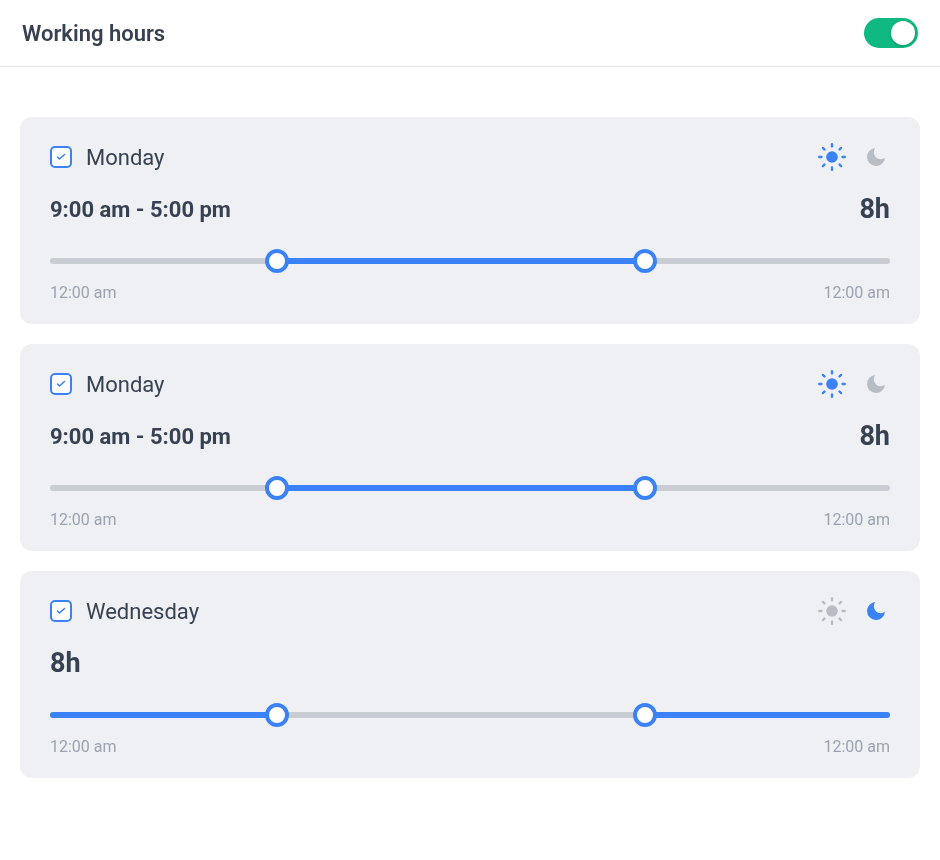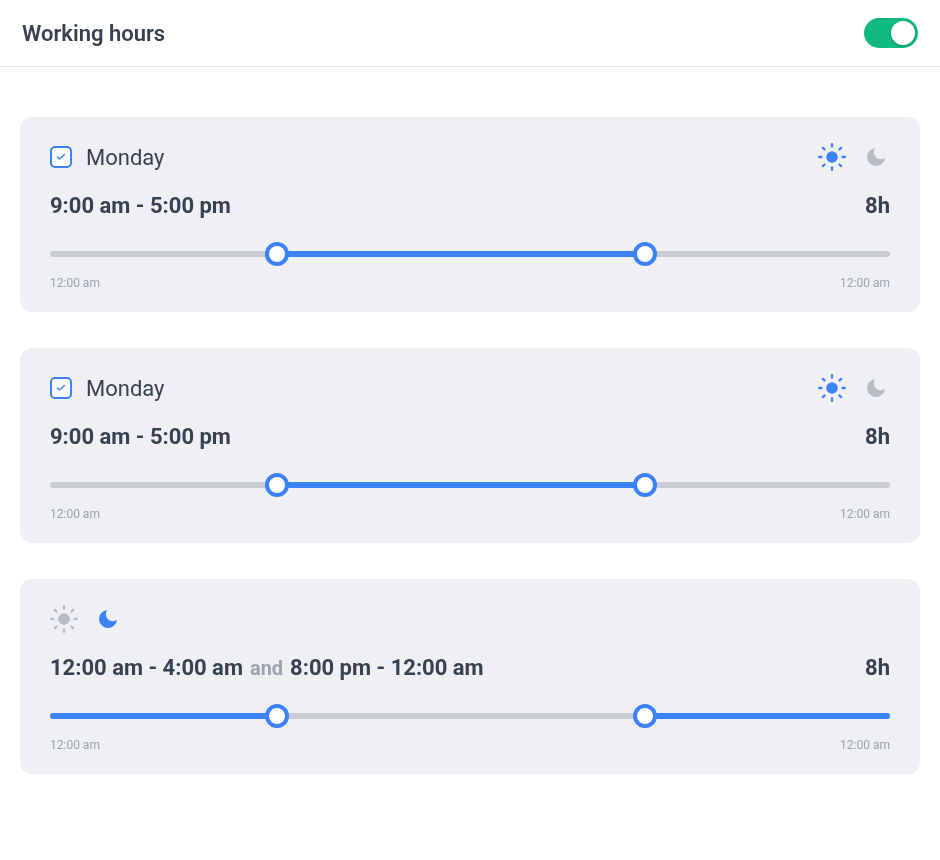--- a/index.html
+++ b/index.html
@@ -38,21 +38,21 @@
       background: #fff;
       border-radius: 50%;
       top: 3px;
       right: 3px;
       box-shadow: 0 1px 3px rgba(0,0,0,0.2);
     }
     .days {
       padding: 50px 20px 0 20px;
       display: flex;
       flex-direction: column;
-      gap: 36px;
+      gap: 20px;
     }
     .day-card {
       background: #eef0f4;
       border-radius: 12px;
       padding: 26px 30px 22px 30px;
     }
     .day-header {
       display: flex;
       align-items: center;
       justify-content: space-between;
@@ -99,21 +99,21 @@
     .time-range {
       font-size: 22px;
       color: #374151;
     }
     .and-text {
       color: #9ca3af;
       font-size: 20px;
       margin: 0 2px;
     }
     .duration {
-      font-size: 22px;
+      font-size: 27px;
       color: #374151;
     }
     .slider {
       position: relative;
       height: 24px;
       margin-bottom: 10px;
     }
     .track {
       position: absolute;
       top: 50%;
@@ -138,21 +138,21 @@
       height: 24px;
       background: #fff;
       border: 4px solid #3b82f6;
       border-radius: 50%;
       transform: translate(-50%, -50%);
       cursor: grab;
     }
     .scale-labels {
       display: flex;
       justify-content: space-between;
-      font-size: 12px;
+      font-size: 16px;
       color: #9ca3af;
       margin-top: 4px;
     }
   </style>
 </head>
 <body>
 
 <div class="header">
   <h1>Working hours</h1>
   <div class="toggle"></div>
@@ -250,20 +250,28 @@
         <div class="handle" style="left: 27%;"></div>
         <div class="handle" style="left: 70.8%;"></div>
       </div>
       <div class="scale-labels">
         <span>12:00 am</span>
         <span>12:00 am</span>
       </div>
     </div>
     <div class="day-card">
       <div class="day-header">
+        <div class="day-left">
+          <div class="checkbox">
+            <svg viewBox="0 0 24 24">
+              <path d="M5 12l4 4L19 7" stroke="#3b82f6" stroke-width="3" fill="none" stroke-linecap="round" stroke-linejoin="round"></path>
+            </svg>
+          </div>
+          <span class="day-name">Wednesday</span>
+        </div>
         <div class="icons">
           <div class="icon-wrap">
             <svg viewBox="0 0 24 24" width="28" height="28">
     <circle cx="12" cy="12" r="5" fill="#b8bcc4"></circle>
     <g stroke="#b8bcc4" stroke-width="2" stroke-linecap="round">
       <line x1="12" y1="1" x2="12" y2="3"></line>
       <line x1="12" y1="21" x2="12" y2="23"></line>
       <line x1="4.2" y1="4.2" x2="5.6" y2="5.6"></line>
       <line x1="18.4" y1="18.4" x2="19.8" y2="19.8"></line>
       <line x1="1" y1="12" x2="3" y2="12"></line>
@@ -274,21 +282,20 @@
   </svg>
           </div>
           <div class="icon-wrap">
             <svg viewBox="0 0 24 24" width="24" height="24">
     <path d="M21 12.8A9 9 0 1 1 11.2 3 7 7 0 0 0 21 12.8z" fill="#3b82f6"></path>
   </svg>
           </div>
         </div>
       </div>
       <div class="time-row">
-        <div class="time-range"><span>12:00 am - 4:00 am</span><span class="and-text"> and </span><span>8:00 pm - 12:00 am</span></div>
         <span class="duration">8h</span>
       </div>
       <div class="slider">
         <div class="track"></div>
         <div class="fill" style="left: 0%; width: 27%;"></div>
         <div class="handle" style="left: 27%;"></div>
         <div class="fill" style="left: 70.8%; width: 29.2%;"></div>
         <div class="handle" style="left: 70.8%;"></div>
       </div>
       <div class="scale-labels">

